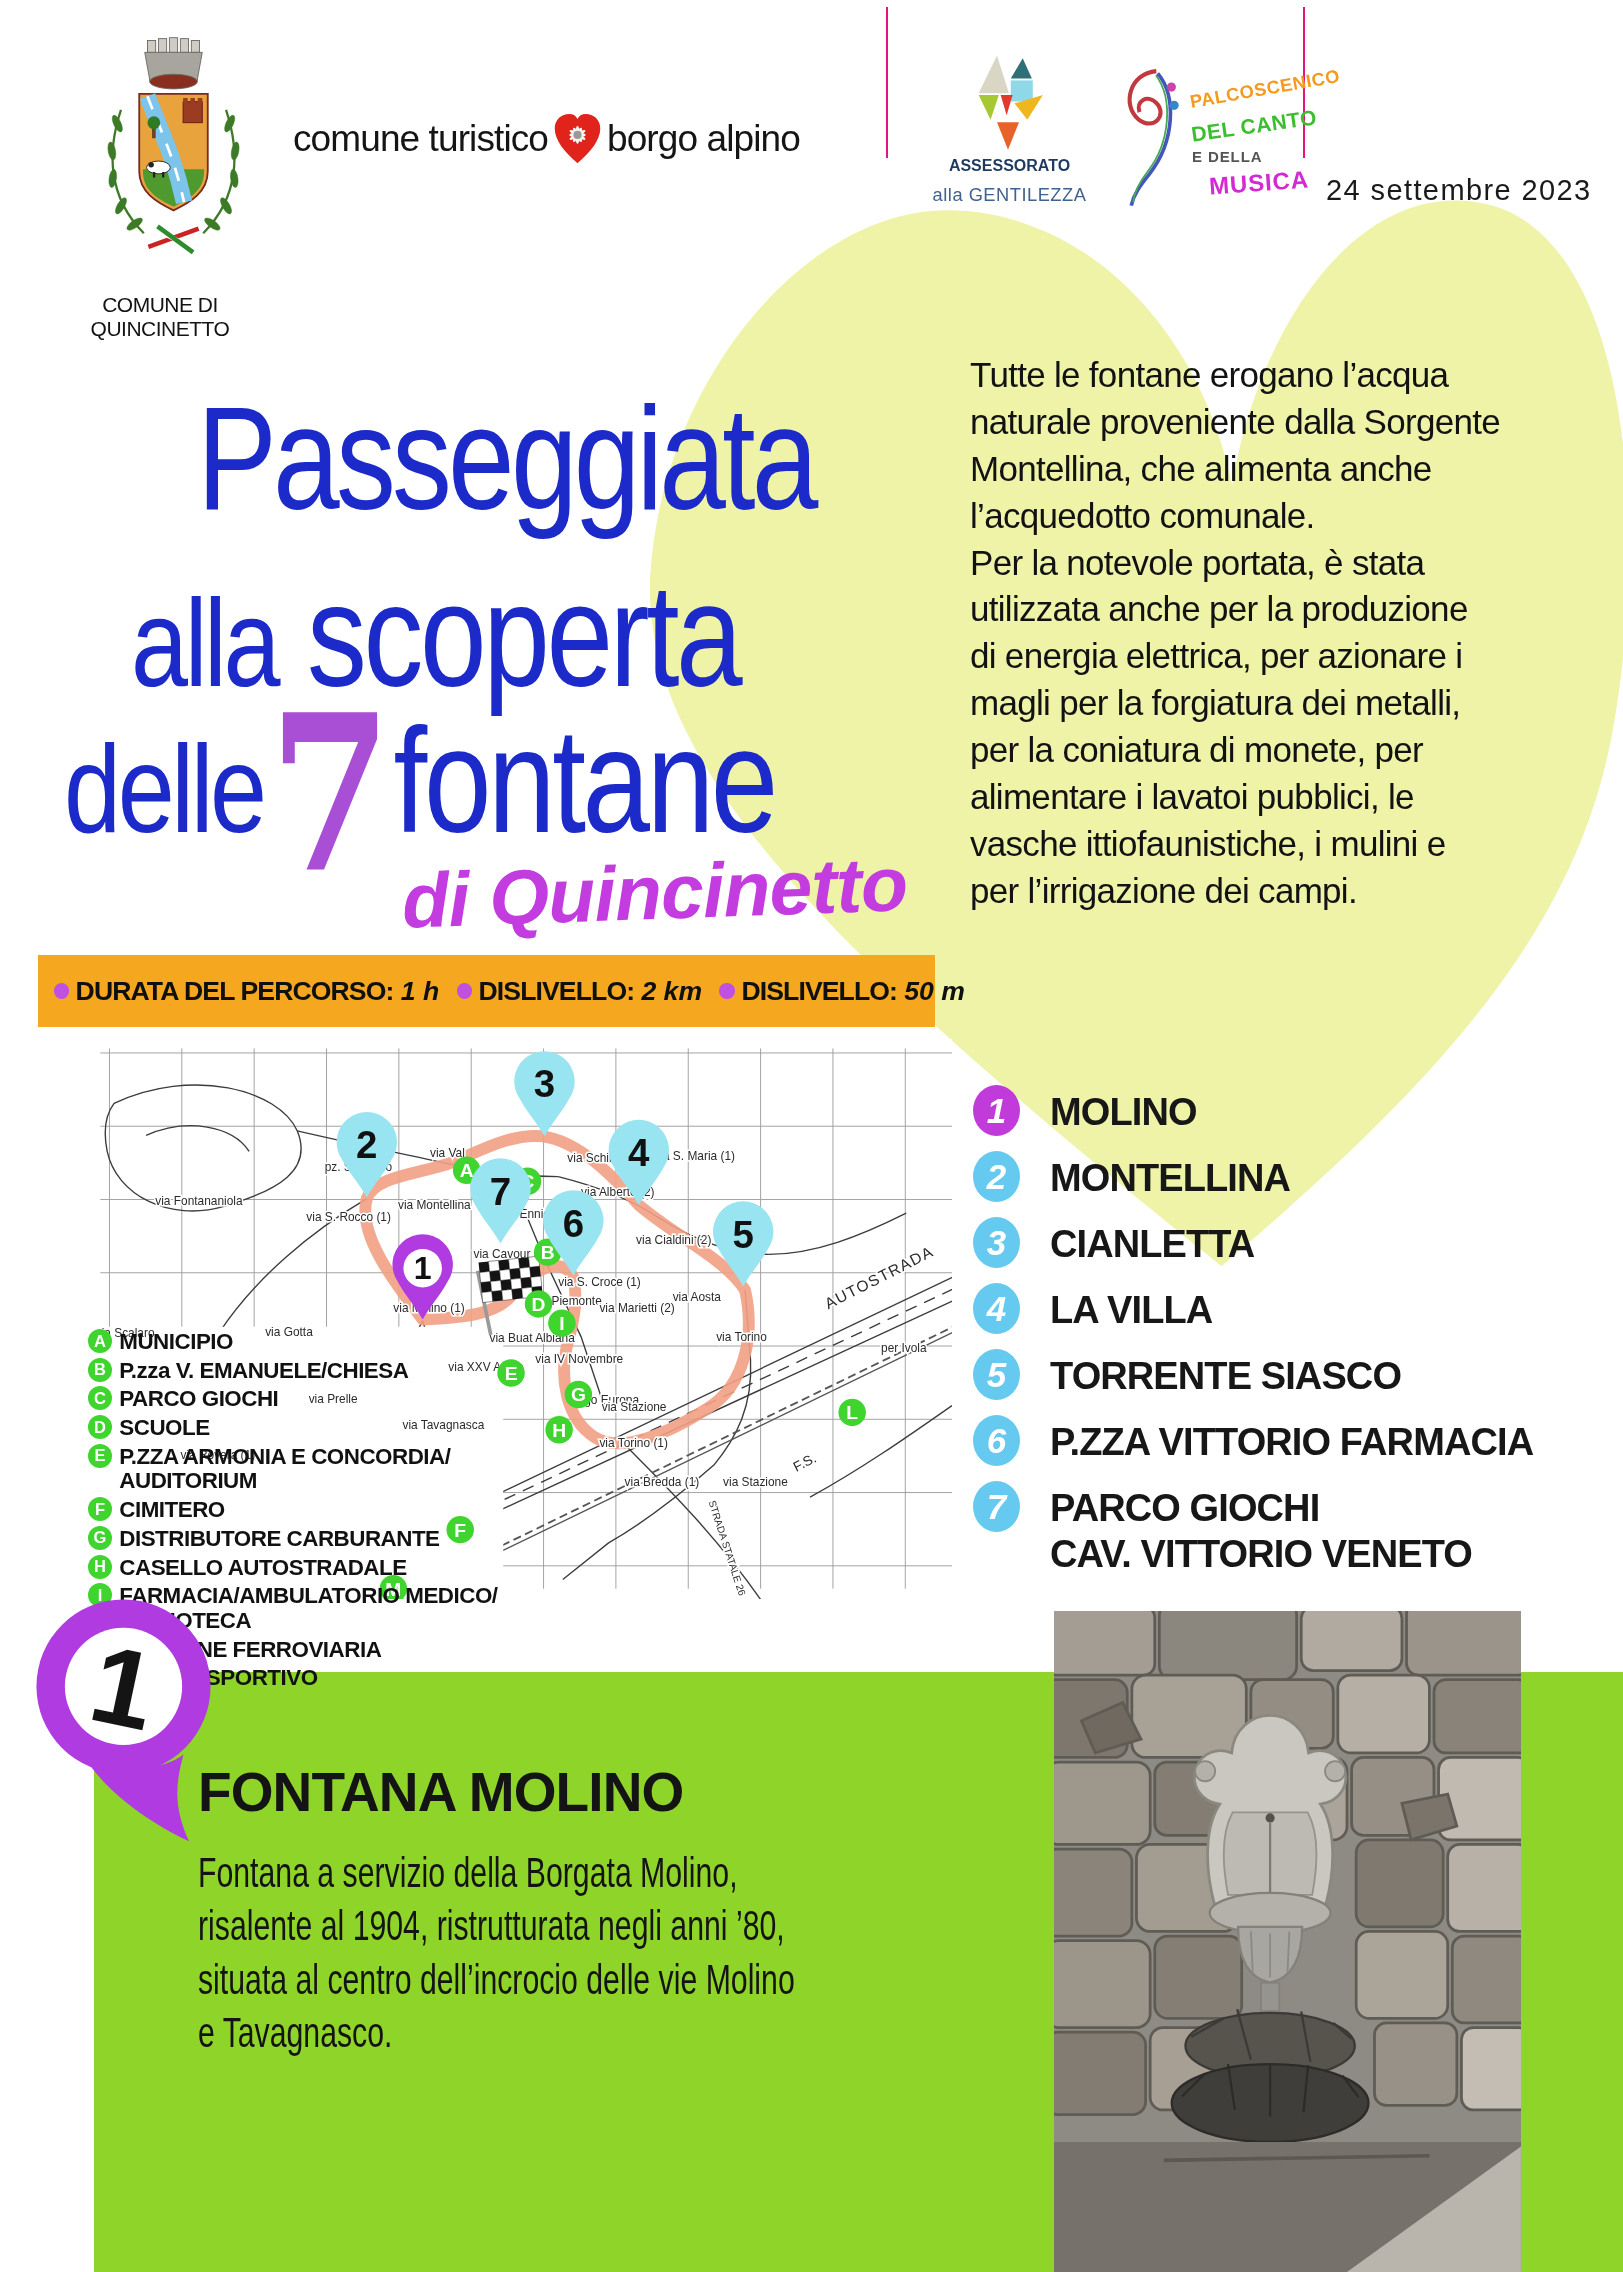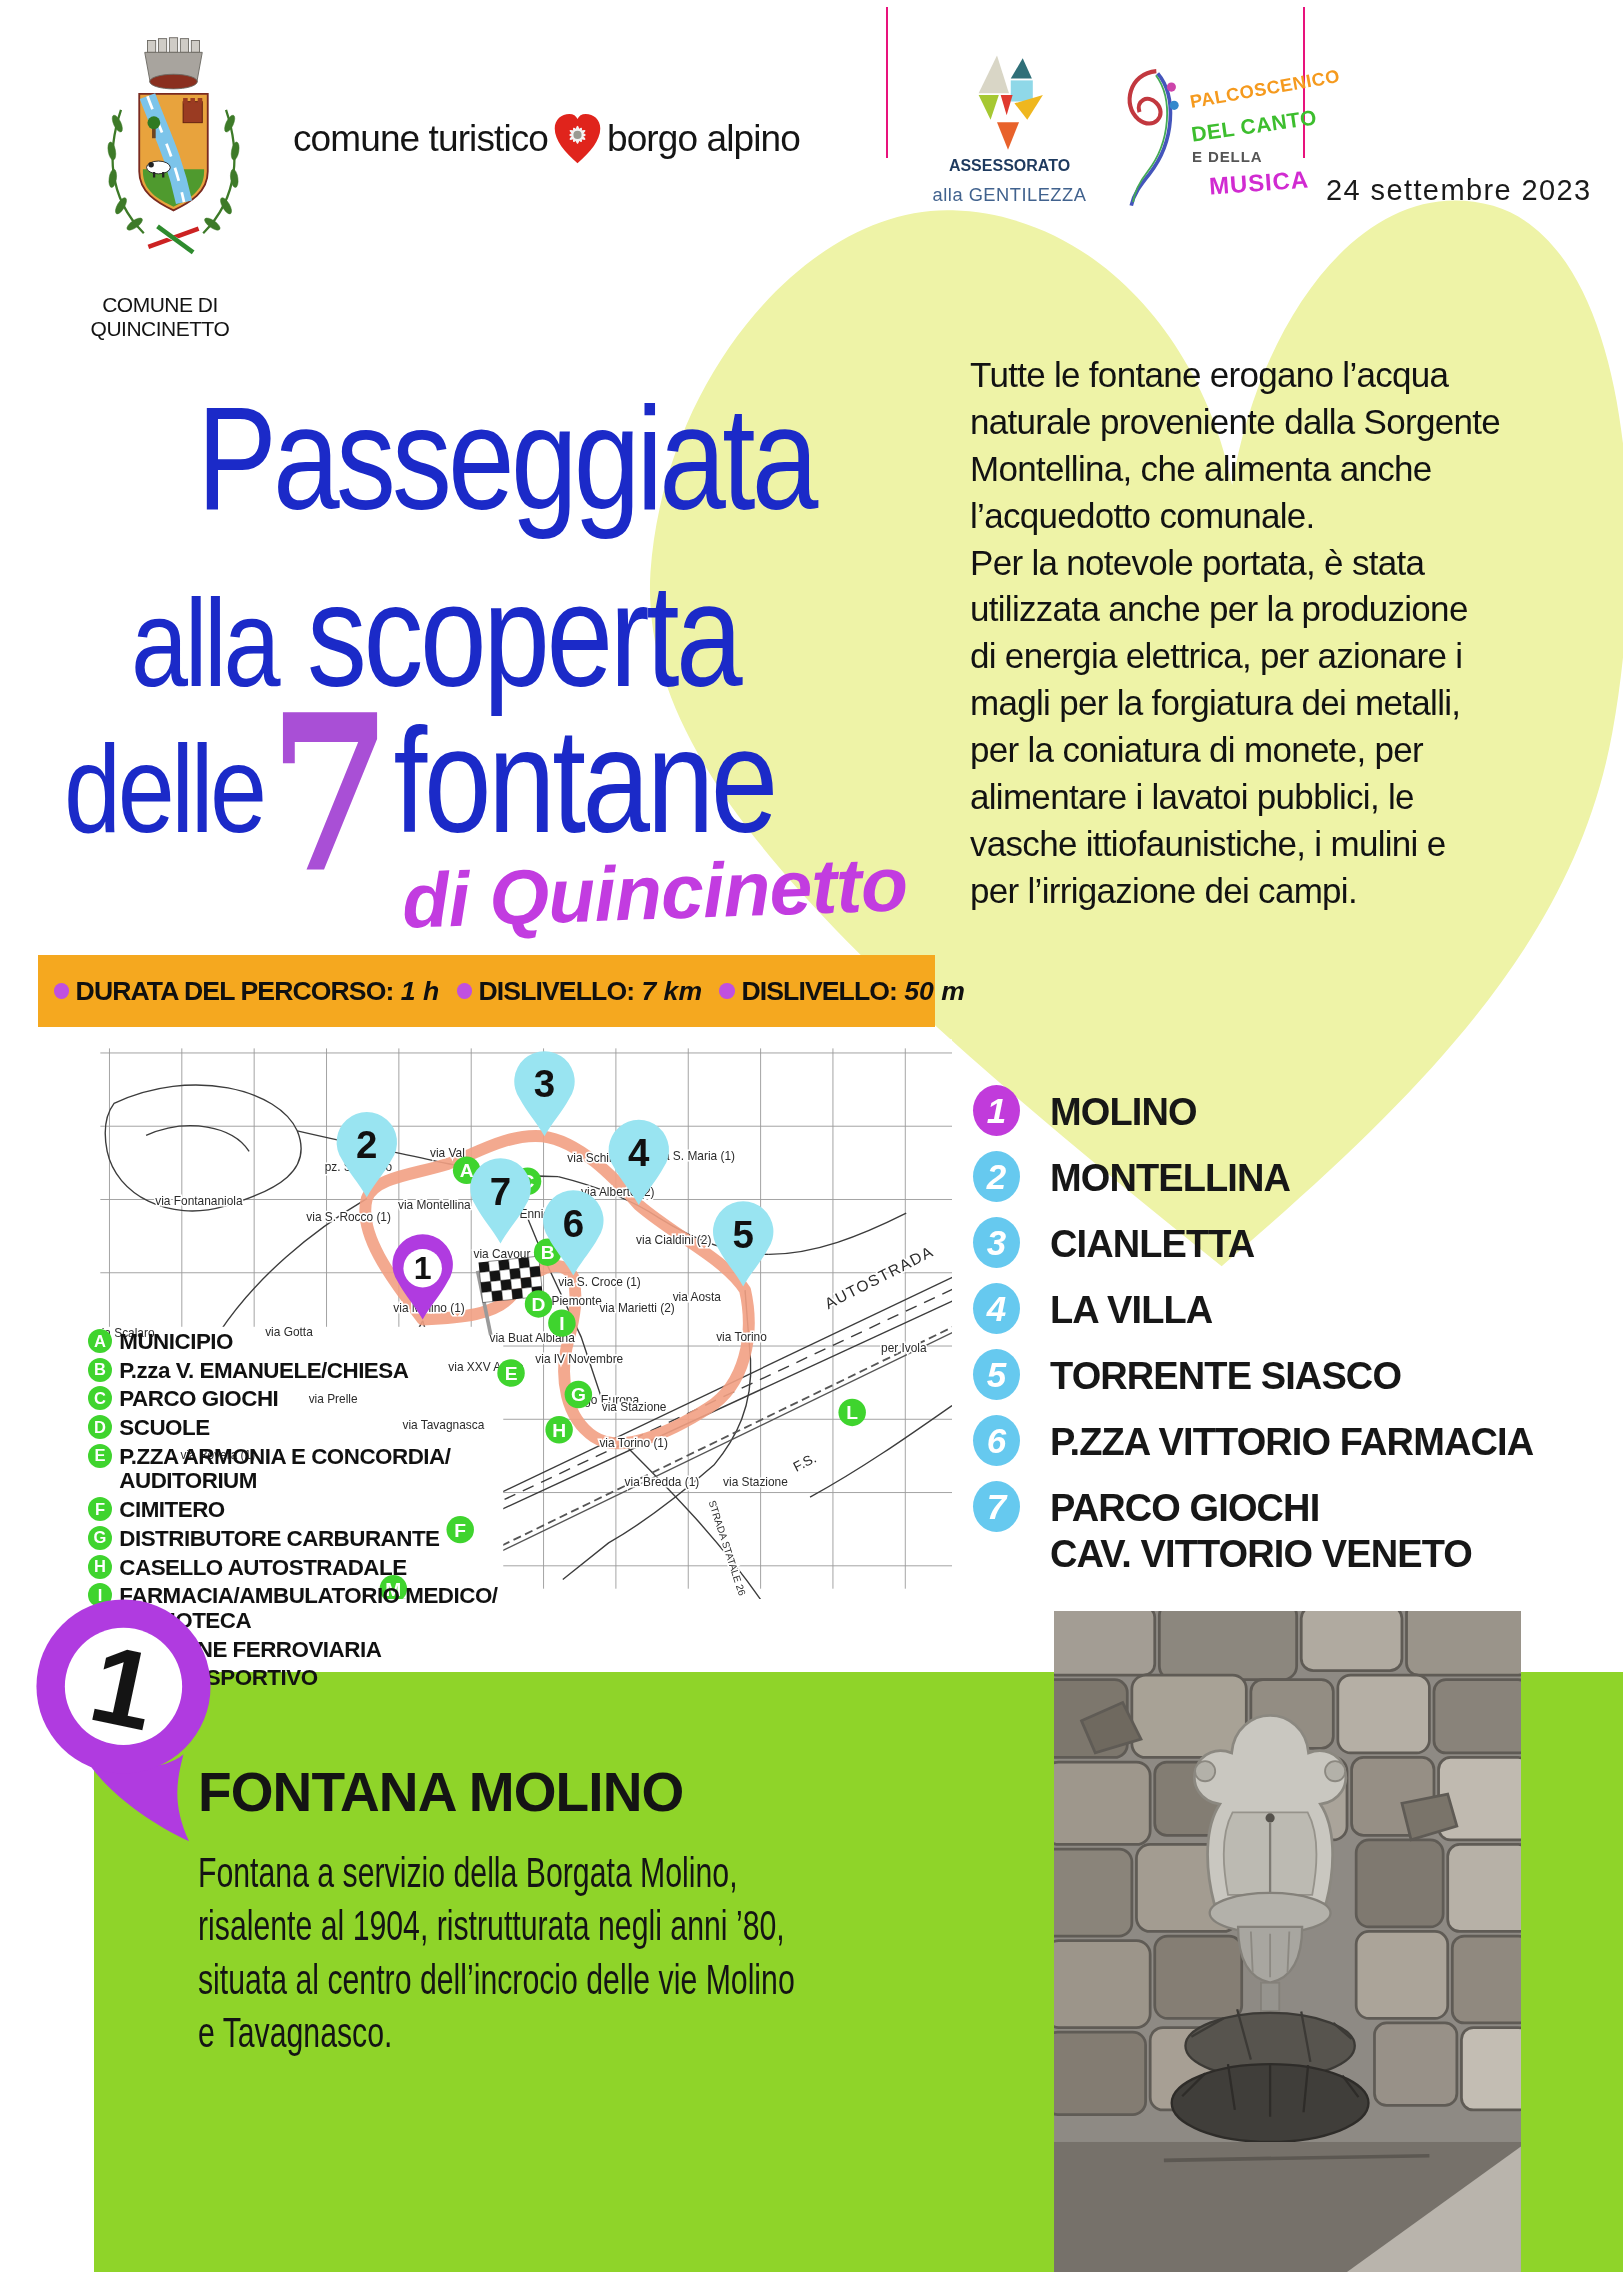--- a/index.html
+++ b/index.html
@@ -216,21 +216,21 @@
 
 <div class="abs stats" style="z-index:2;">
   <div class="stat">
     <span class="dot"></span>
     <span class="lbl">DURATA DEL PERCORSO:</span>
     <span class="val">1 h</span>
   </div>
   <div class="stat">
     <span class="dot"></span>
     <span class="lbl">DISLIVELLO:</span>
-    <span class="val">7 km</span>
+    <span class="val">2 km</span>
   </div>
   <div class="stat">
     <span class="dot"></span>
     <span class="lbl">DISLIVELLO:</span>
     <span class="val">50 m</span>
   </div>
 </div>
 
 <svg class="abs" style="left:82px;top:1039px;z-index:1;" width="870" height="560" viewBox="0 0 1900 1222">
   <rect x="0" y="0" width="1900" height="1222" fill="#ffffff"></rect>

